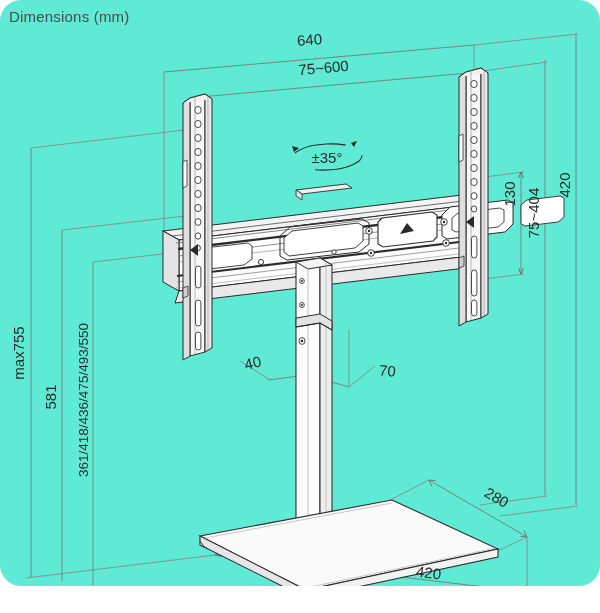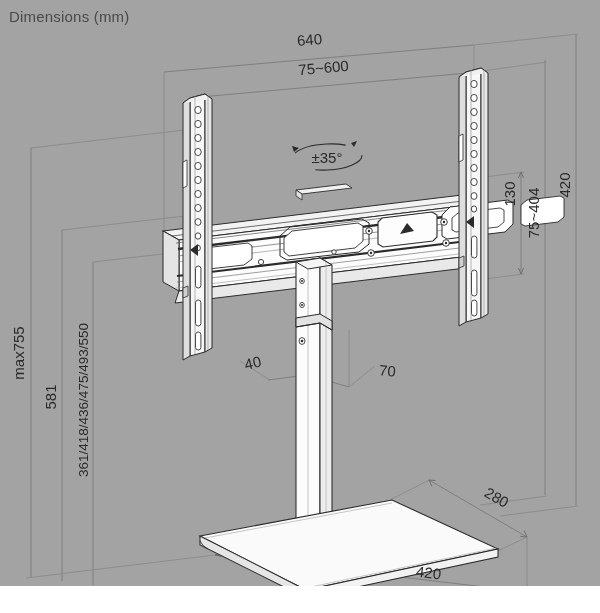--- a/index.html
+++ b/index.html
@@ -7,22 +7,23 @@
     padding: 0;
     background: #ffffff;
   }
   body {
     font-family: "Liberation Sans", sans-serif;
   }
   #page {
     position: relative;
     width: 600px;
     height: 586px;
-    background: #a3a3a3;
+    background: #5eead4;
     overflow: hidden;
+    border-radius: 21px;
   }
   #title {
     position: absolute;
     left: 9px;
     top: 8px;
     font-size: 15px;
     color: #4a4a4a;
     letter-spacing: 0.2px;
     white-space: nowrap;
   }

